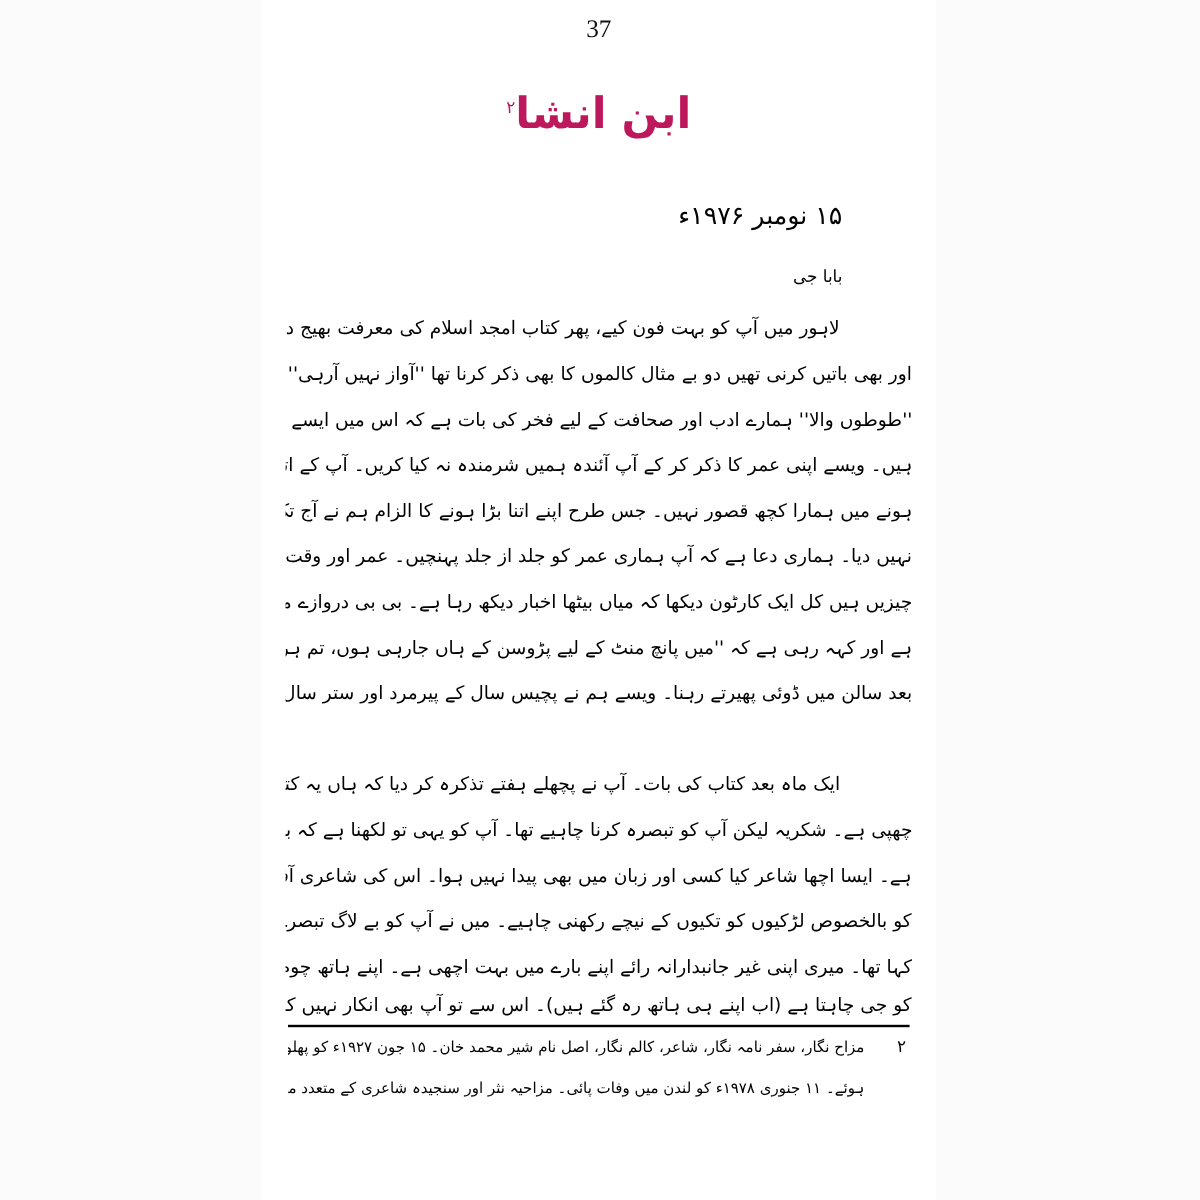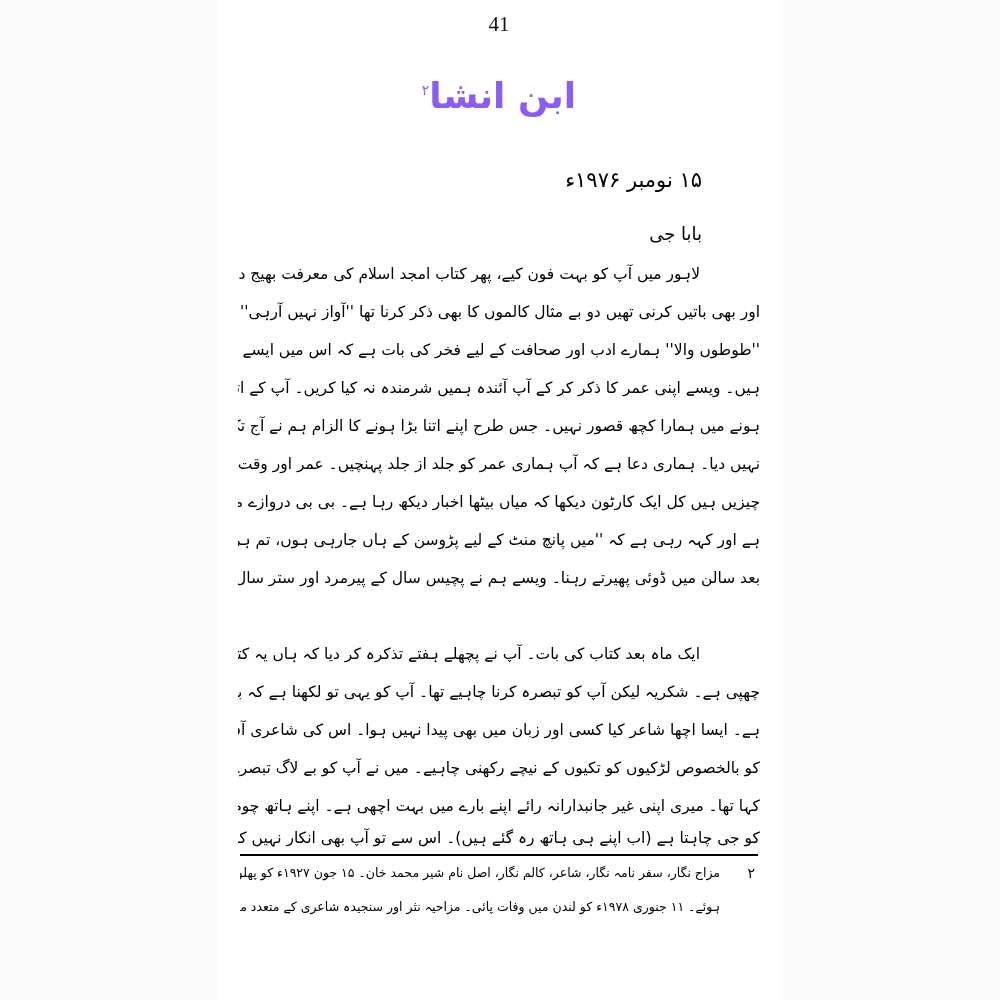--- a/index.html
+++ b/index.html
@@ -30,21 +30,21 @@
   }
   .title {
     position: absolute;
     left: 0;
     width: 100%;
     top: 74px;
     text-align: center;
     font-family: "DejaVu Sans", sans-serif;
     font-size: 36px;
     font-weight: bold;
-    color: #8b5cf6;
+    color: #be185d;
     direction: rtl;
     line-height: 1.2;
   }
   .title sup {
     font-size: 14px;
     font-weight: normal;
     vertical-align: super;
   }
   .body-text {
     position: absolute;
@@ -58,21 +58,21 @@
   .date-line {
     top: 168px;
     right: 78px;
     left: auto;
     font-size: 21px;
   }
   .salutation {
     top: 223px;
     right: 78px;
     left: auto;
-    font-size: 18px;
+    font-size: 14px;
   }
   .line {
     position: absolute;
     right: 20px;
     left: 20px;
     direction: rtl;
     white-space: nowrap;
     text-align: justify;
     text-align-last: justify;
     font-family: "DejaVu Sans", sans-serif;
@@ -114,21 +114,21 @@
     overflow: hidden;
     left: 22px;
     right: 60px;
   }
   .fn-line.short { text-align-last: right; }
 </style>
 </head>
 <body>
 
 <div class="page">
-  <div class="page-number">41</div>
+  <div class="page-number">37</div>
 
   <div class="title"><span>ابن انشا</span><sup>٢</sup></div>
 
   <div class="body-text date-line">۱۵ نومبر ۱۹۷۶ء</div>
   <div class="body-text salutation">بابا جی</div>
 
   <div class="line indent" style="top:262px">لاہور میں آپ کو بہت فون کیے، پھر کتاب امجد اسلام کی معرفت بھیج دی۔ آپ سے</div>
   <div class="line" style="top:300px">اور بھی باتیں کرنی تھیں دو بے مثال کالموں کا بھی ذکر کرنا تھا ''آواز نہیں آرہی'' دوسرا</div>
   <div class="line" style="top:338px">''طوطوں والا'' ہمارے ادب اور صحافت کے لیے فخر کی بات ہے کہ اس میں ایسے لکھنے والے</div>
   <div class="line" style="top:376px">ہیں۔ ویسے اپنی عمر کا ذکر کر کے آپ آئندہ ہمیں شرمندہ نہ کیا کریں۔ آپ کے اتنا چھوٹا</div>

